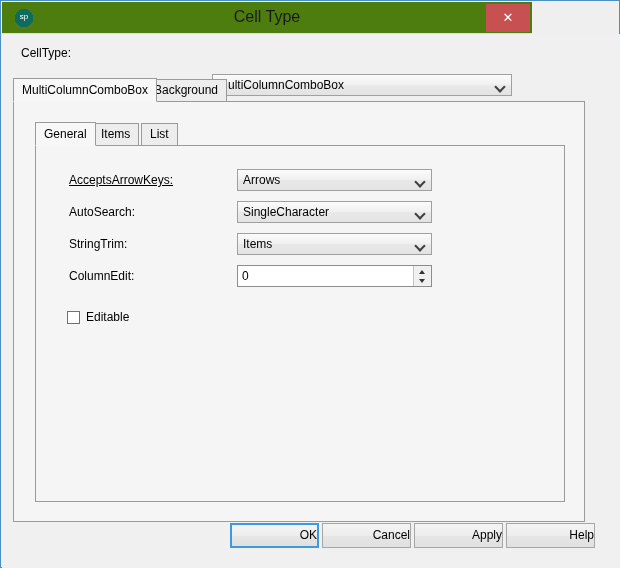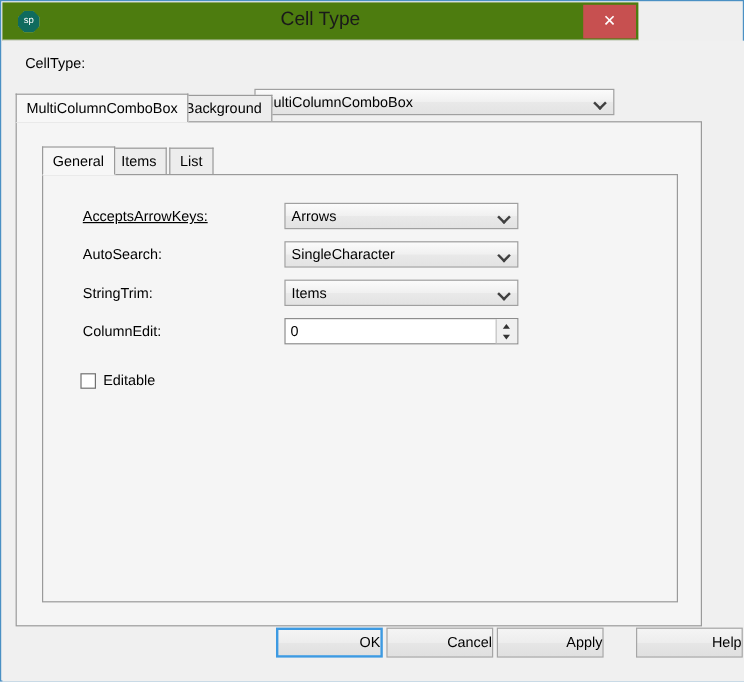--- a/index.html
+++ b/index.html
@@ -320,21 +320,21 @@
     line-height: 23px;
     text-align: right;
   }
   .dlgbtn.focused {
     border: 2px solid #3d9ae2;
     line-height: 21px;
   }
   #btn-ok     { left: 228px; }
   #btn-cancel { left: 320px; }
   #btn-apply  { left: 412px; }
-  #btn-help   { left: 528px; }
+  #btn-help   { left: 504px; }
 </style>
 </head>
 <body>
 
 <div class="window">
 
   <div class="titlebar">
     <div class="app-icon">
       <div class="oct">
           <span>sp</span>

